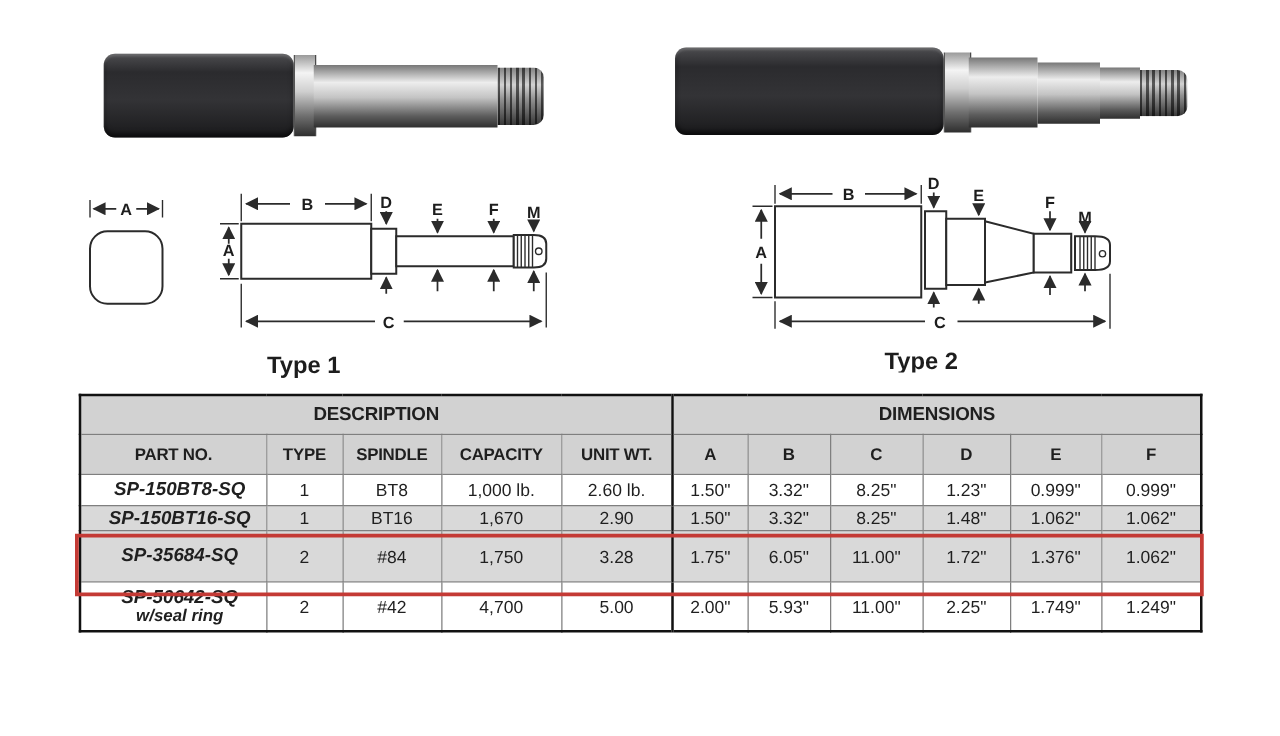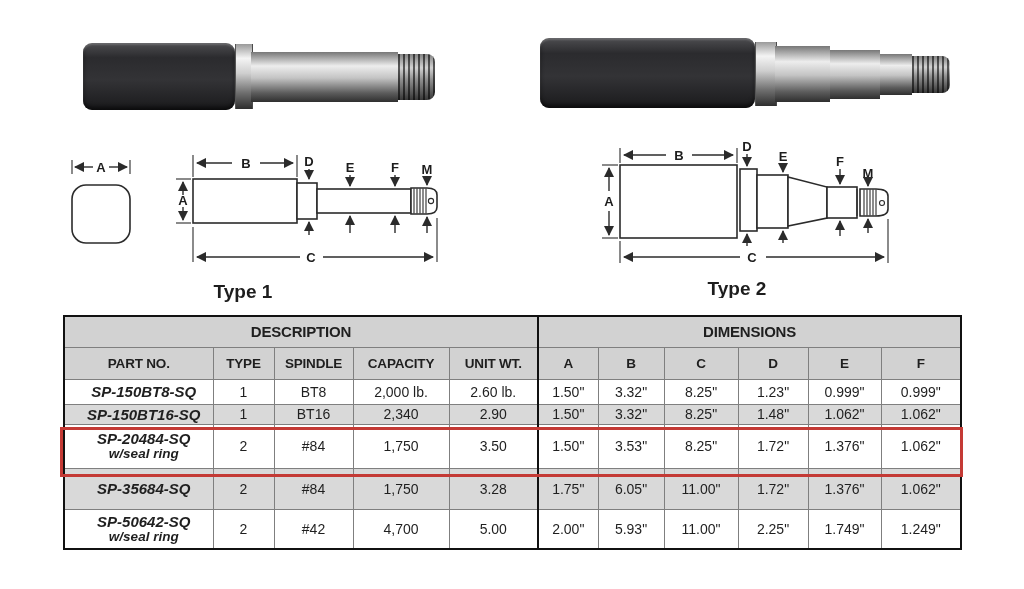--- a/index.html
+++ b/index.html
@@ -220,59 +220,43 @@
         </tr>
       </thead>
       <tbody>
         <tr class="plain" style="height:25px">
           <td class="part">
               <div>SP-150BT8-SQ</div>
               <div class="note"></div>
             </td>
           <td class="data">1</td>
           <td class="data">BT8</td>
-          <td class="data">2,000 lb.</td>
+          <td class="data">1,000 lb.</td>
           <td class="data">2.60 lb.</td>
           <td class="data grp-div">1.50"</td>
           <td class="data">3.32"</td>
           <td class="data">8.25"</td>
           <td class="data">1.23"</td>
           <td class="data">0.999"</td>
           <td class="data">0.999"</td>
         </tr>
         <tr class="shaded" style="height:14px">
           <td class="part">
               <div>SP-150BT16-SQ</div>
               <div class="note"></div>
             </td>
           <td class="data">1</td>
           <td class="data">BT16</td>
-          <td class="data">2,340</td>
+          <td class="data">1,670</td>
           <td class="data">2.90</td>
           <td class="data grp-div">1.50"</td>
           <td class="data">3.32"</td>
           <td class="data">8.25"</td>
           <td class="data">1.48"</td>
           <td class="data">1.062"</td>
-          <td class="data">1.062"</td>
-        </tr>
-        <tr class="plain" style="height:44px">
-          <td class="part">
-              <div>SP-20484-SQ</div>
-              <div class="note">w/seal ring</div>
-            </td>
-          <td class="data">2</td>
-          <td class="data">#84</td>
-          <td class="data">1,750</td>
-          <td class="data">3.50</td>
-          <td class="data grp-div">1.50"</td>
-          <td class="data">3.53"</td>
-          <td class="data">8.25"</td>
-          <td class="data">1.72"</td>
-          <td class="data">1.376"</td>
           <td class="data">1.062"</td>
         </tr>
         <tr class="shaded" style="height:41px">
           <td class="part">
               <div>SP-35684-SQ</div>
               <div class="note"></div>
             </td>
           <td class="data">2</td>
           <td class="data">#84</td>
           <td class="data">1,750</td>

